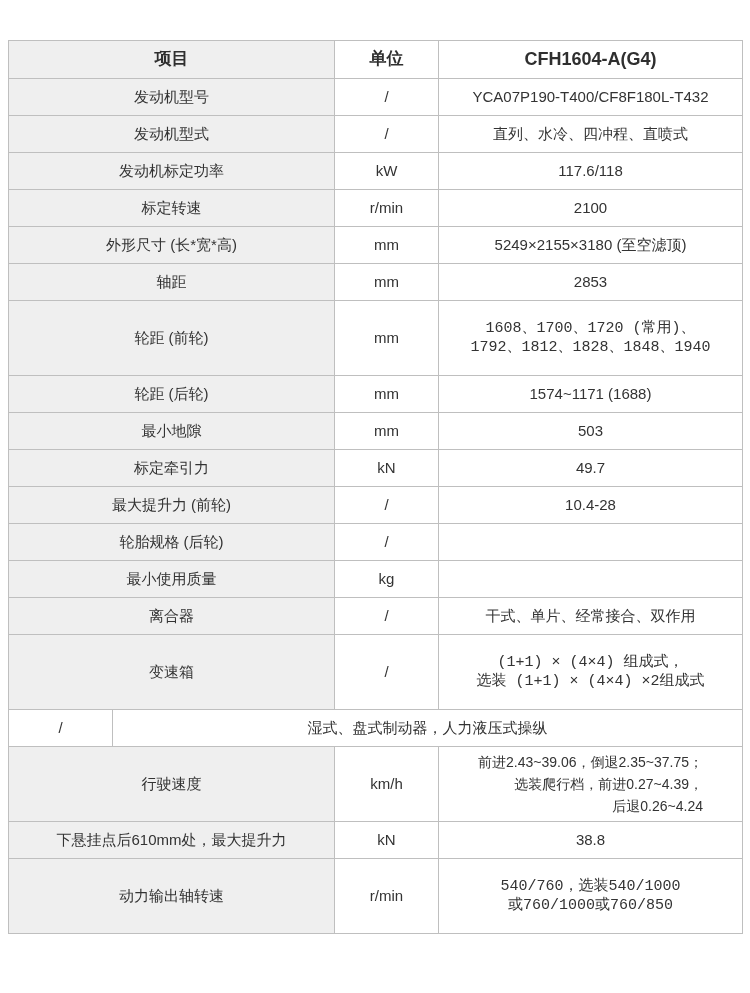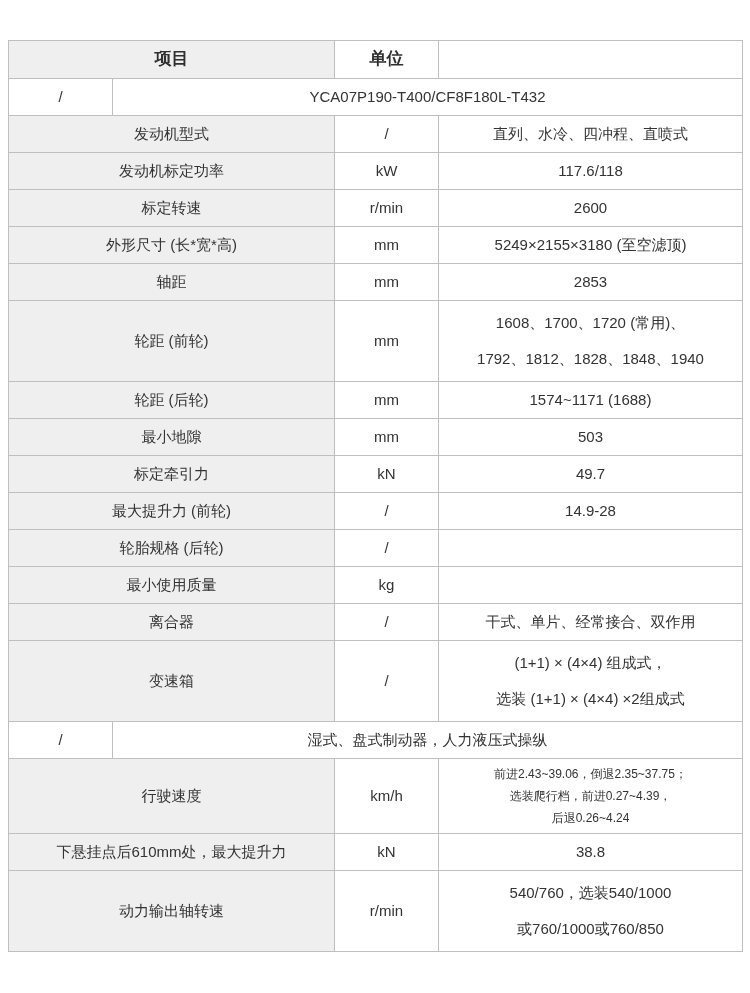--- a/index.html
+++ b/index.html
@@ -52,54 +52,56 @@
     flex: 1;
     background: #ffffff;
     white-space: pre-line;
   }
   .row.header-row .cell {
     font-weight: 700;
     font-size: 17px;
     color: #2f2f2f;
   }
   .row.header-row .cell.value { font-size: 18px; white-space: normal; }
-  .row.loose .cell.value { line-height: 36px; }
-  .row.compact .cell.value { font-size: 12px; line-height: 22px; }
+  .row.loose .cell.value { line-height: 19px; font-family: Liberation Mono, monospace; }
+  .row.compact .cell.value { font-size: 14px; line-height: 22px; text-align: right; }
 </style>
 </head>
 <body>
 
 <div class="spec-table">
 
   <div class="row header-row">
     <div class="cell item">项目</div>
     <div class="cell unit">单位</div>
+    <div class="cell value">CFH1604-A(G4)</div>
   </div>
 
   <div class="row">
+    <div class="cell item">发动机型号</div>
     <div class="cell unit">/</div>
     <div class="cell value">YCA07P190-T400/CF8F180L-T432</div>
   </div>
 
   <div class="row">
     <div class="cell item">发动机型式</div>
     <div class="cell unit">/</div>
     <div class="cell value">直列、水冷、四冲程、直喷式</div>
   </div>
 
   <div class="row">
     <div class="cell item">发动机标定功率</div>
     <div class="cell unit">kW</div>
     <div class="cell value">117.6/118</div>
   </div>
 
   <div class="row">
     <div class="cell item">标定转速</div>
     <div class="cell unit">r/min</div>
-    <div class="cell value">2600</div>
+    <div class="cell value">2100</div>
   </div>
 
   <div class="row">
     <div class="cell item">外形尺寸 (长*宽*高)</div>
     <div class="cell unit">mm</div>
     <div class="cell value">5249×2155×3180 (至空滤顶)</div>
   </div>
 
   <div class="row">
     <div class="cell item">轴距</div>
@@ -128,21 +130,21 @@
 
   <div class="row">
     <div class="cell item">标定牵引力</div>
     <div class="cell unit">kN</div>
     <div class="cell value">49.7</div>
   </div>
 
   <div class="row">
     <div class="cell item">最大提升力 (前轮)</div>
     <div class="cell unit">/</div>
-    <div class="cell value">14.9-28</div>
+    <div class="cell value">10.4-28</div>
   </div>
 
   <div class="row">
     <div class="cell item">轮胎规格 (后轮)</div>
     <div class="cell unit">/</div>
   </div>
 
   <div class="row">
     <div class="cell item">最小使用质量</div>
     <div class="cell unit">kg</div>

